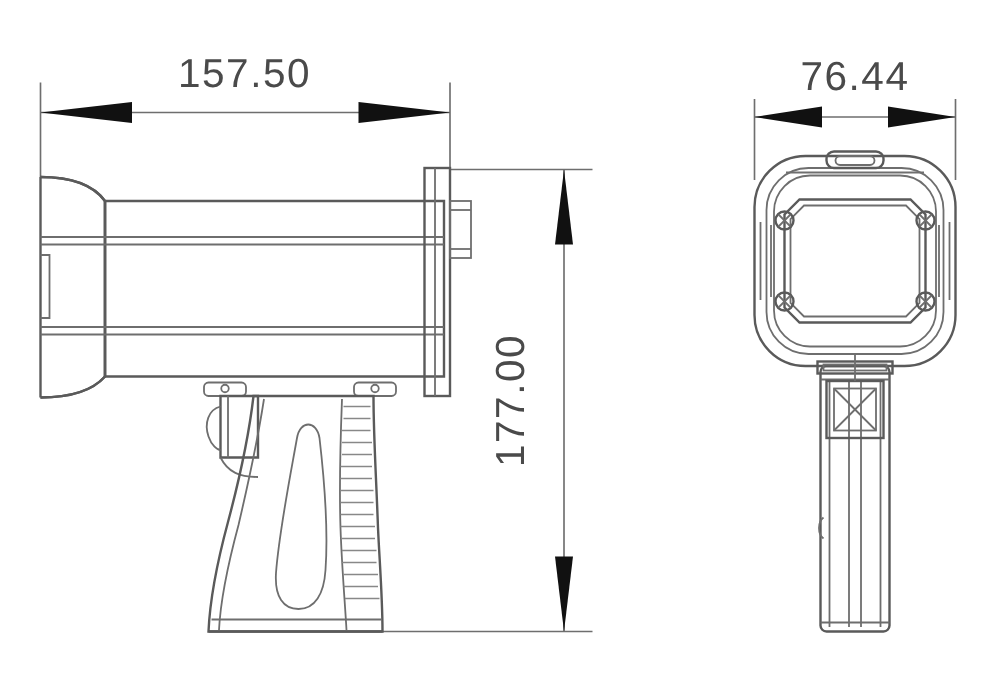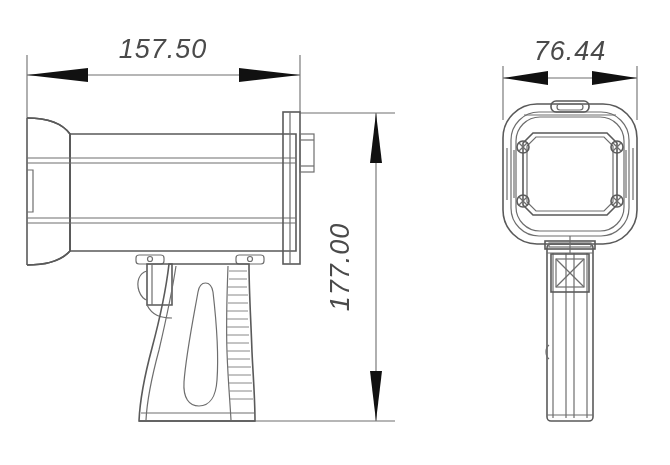--- a/index.html
+++ b/index.html
@@ -3,21 +3,21 @@
 <meta charset="utf-8">
 <title>Technical Drawing</title>
 <style>
   html,body{margin:0;padding:0;background:#ffffff;}
   body{
     width:670px;height:465px;overflow:hidden;
     font-family:"Liberation Sans","DejaVu Sans",sans-serif;
     background:#ffffff;
     position:relative;
   }
-  #sheet{position:absolute;left:0;top:0;width:670px;height:463px;font-style:italic;}
+  #sheet{position:absolute;left:0;top:0;width:670px;height:463px;}
   svg{display:block;}
   .dimtext{
     font-family:"Liberation Sans","DejaVu Sans",sans-serif;
     font-size:27px;
     fill:#4a4a4a;
     letter-spacing:1px;
   }
 </style>
 </head>
 <body>

